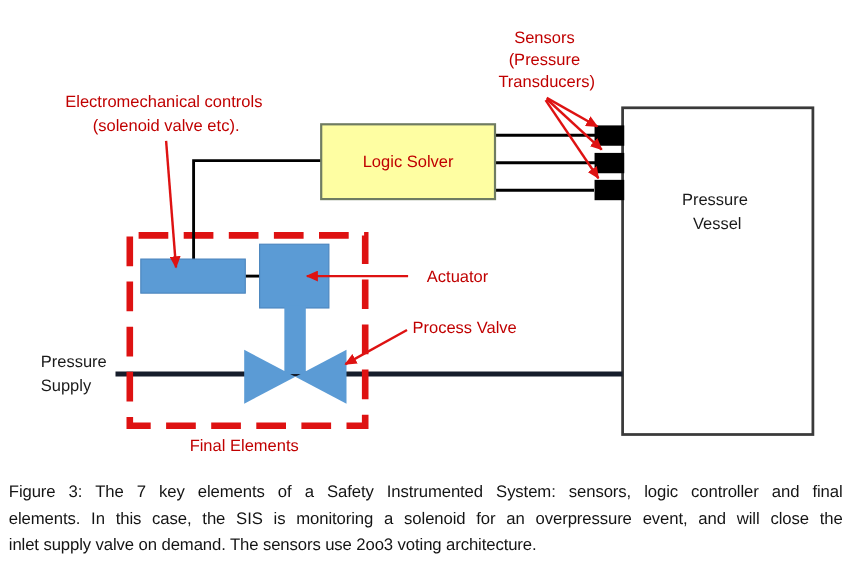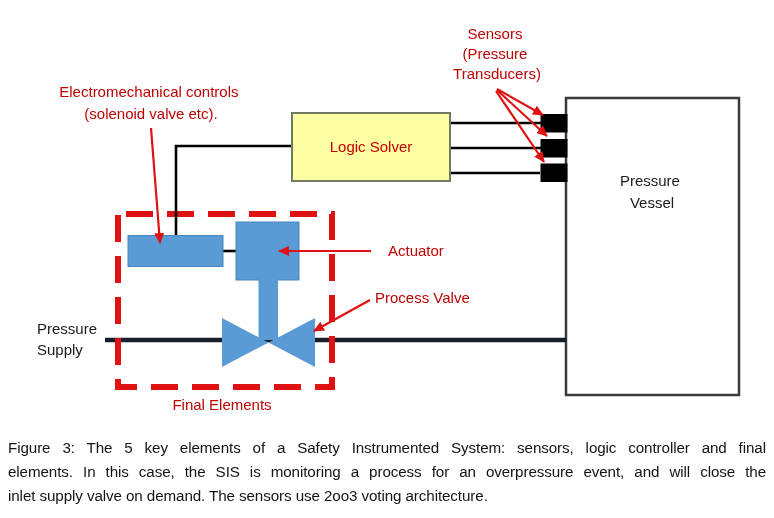--- a/index.html
+++ b/index.html
@@ -107,18 +107,18 @@
     <text x="375" y="303" class="red-label">Process Valve</text>
     <text x="222" y="410" text-anchor="middle" class="red-label">Final Elements</text>
 
     <text class="black-label">
       <tspan x="37" y="334">Pressure</tspan>
       <tspan x="37" y="355">Supply</tspan>
     </text>
   </svg>
 
   <div class="caption">
-    <div class="cap-line"><span class="cap-bold">Figure 3:</span><span> The 5 key elements of a Safety Instrumented System: sensors, logic controller and final</span></div>
-    <div class="cap-line">elements.  In this case, the SIS is monitoring a process for an overpressure event, and will close the</div>
+    <div class="cap-line"><span class="cap-bold">Figure 3:</span><span> The 7 key elements of a Safety Instrumented System: sensors, logic controller and final</span></div>
+    <div class="cap-line">elements.  In this case, the SIS is monitoring a solenoid for an overpressure event, and will close the</div>
     <div class="cap-line last">inlet supply valve on demand.  The sensors use 2oo3 voting architecture.</div>
   </div>
 
 </div>
 
 </body></html>

